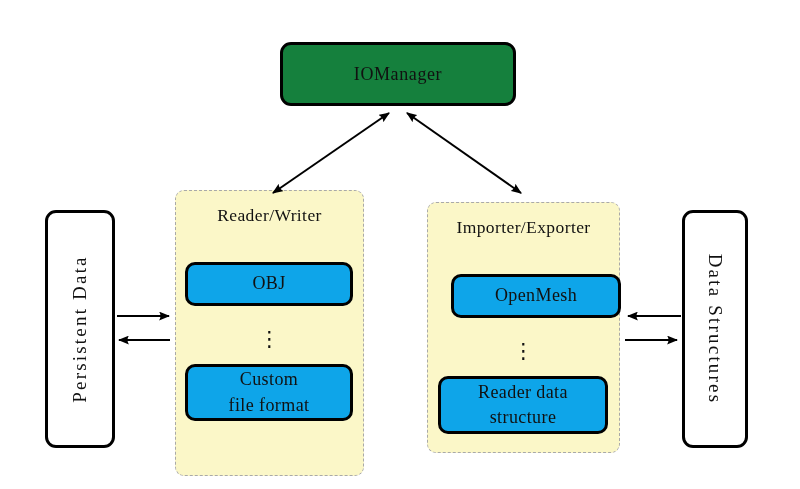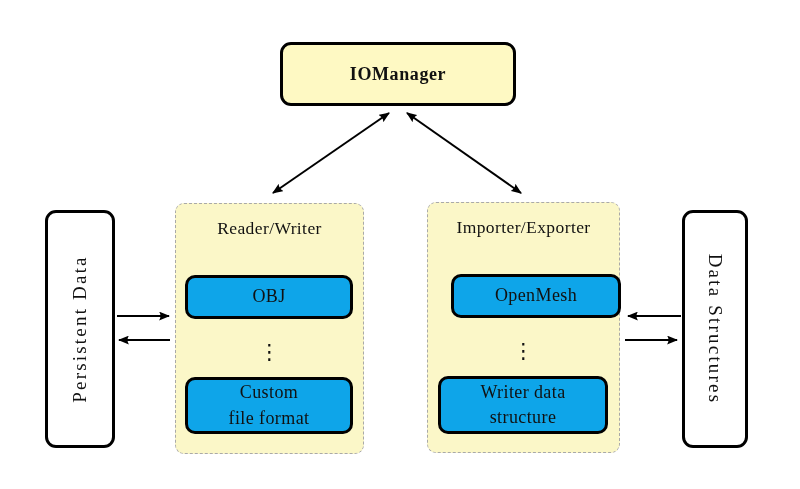--- a/index.html
+++ b/index.html
@@ -11,28 +11,27 @@
     position: relative;
     width: 800px;
     height: 489px;
     background: #ffffff;
     font-family: "Liberation Serif", "DejaVu Serif", serif;
     color: #111111;
     overflow: hidden;
   }
   .node {
     position: absolute;
-    background: #fef9c3;
+    background: #15803d;
     border: 3px solid #000000;
     border-radius: 11px;
     box-sizing: border-box;
     display: flex;
     align-items: center;
     justify-content: center;
-    font-weight: bold;
   }
   .node-label {
     font-size: 18px;
     letter-spacing: 0.6px;
     white-space: nowrap;
   }
   .vnode {
     position: absolute;
     background: #ffffff;
     border: 3px solid #000000;
@@ -110,33 +109,33 @@
   </div>
 
   <div class="vnode" style="left:45px; top:210px; width:70px; height:238px;">
     <span class="vlabel ccw">Persistent Data</span>
   </div>
 
   <div class="vnode" style="left:682px; top:210px; width:66px; height:238px;">
     <span class="vlabel cw">Data Structures</span>
   </div>
 
-  <div class="group" style="left:175px; top:203px; width:189px; height:251px;">
+  <div class="group" style="left:175px; top:190px; width:189px; height:286px;">
     <div class="group-title">Reader/Writer</div>
     <div class="inner-box" style="left:9px; top:71px; width:168px; height:44px;">OBJ</div>
     <div class="dots" style="top:126px; height:44px; line-height:44px;">⋮</div>
     <div class="inner-box" style="left:9px; top:173px; width:168px; height:57px;">Custom
 file format</div>
   </div>
 
   <div class="group" style="left:427px; top:202px; width:193px; height:251px;">
     <div class="group-title">Importer/Exporter</div>
     <div class="inner-box" style="left:10px; top:71px; width:170px; height:44px;margin-left:13px;">OpenMesh</div>
     <div class="dots" style="top:126px; height:44px; line-height:44px;">⋮</div>
-    <div class="inner-box" style="left:10px; top:173px; width:170px; height:58px;">Writer data
+    <div class="inner-box" style="left:10px; top:173px; width:170px; height:58px;">Reader data
 structure</div>
   </div>
 
   <svg class="arrows" viewBox="0 0 800 489">
     <defs>
       <marker id="ah" viewBox="0 0 10 8" refX="9" refY="4" markerWidth="11" markerHeight="9" markerUnits="userSpaceOnUse" orient="auto-start-reverse">
         <path d="M0,0 L10,4 L0,8 Q2.6,4 0,0 Z" fill="#000000"></path>
       </marker>
     </defs>
     <line x1="389" y1="113" x2="273" y2="193" stroke="#000" stroke-width="2" marker-start="url(#ah)" marker-end="url(#ah)"></line>

